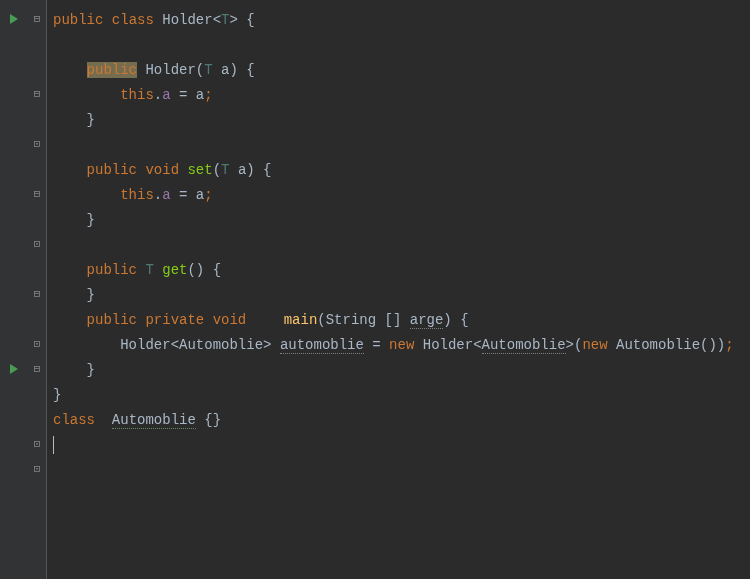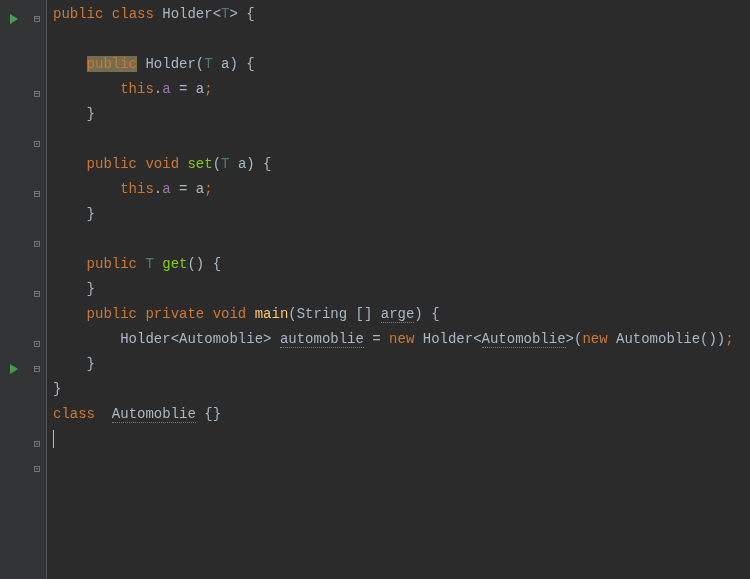--- a/index.html
+++ b/index.html
@@ -45,36 +45,36 @@
   .fold {
     width: 10px; height: 10px;
     display: flex; align-items: center; justify-content: center;
     color: #888; font-size: 10px;
   }
   .fold-open::before { content: "⊟"; color:#888; font-size:11px;}
   .fold-close::before { content: "⊡"; color:#888; font-size:11px;}
   .code {
     flex: 1;
     padding-left: 6px;
-    padding-top: 2px;
+    padding-top: 8px;
   }
   .line {
     height: 25px;
     line-height: 25px;
     white-space: pre;
     position: relative;
   }
   .kw { color: #cc7832; }
   .ident { color: #a9b7c6; }
   .typeparam { color: #507874; }
   .punc { color: #a9b7c6; }
   .semicolon { color: #cc7832; }
   .field { color: #9876aa; }
   .method { color: #84cc16; }
-  .mainmethod { color: #ffc66d; }
+  .mainmethod { color: #ffc66d; margin-left: 29px; }
   .highlight-bg { background:#756d4f; color:#cc7832; padding:0; }
   .wavy { border-bottom: 1px dotted #808080; }
   .wavy-green { border-bottom: 1px dotted #6a8759; }
   .cursor {
     display:inline-block; width:1px; height:18px; background:#bbb; vertical-align:middle;
   }
 </style>
 </head>
 <body>
 

